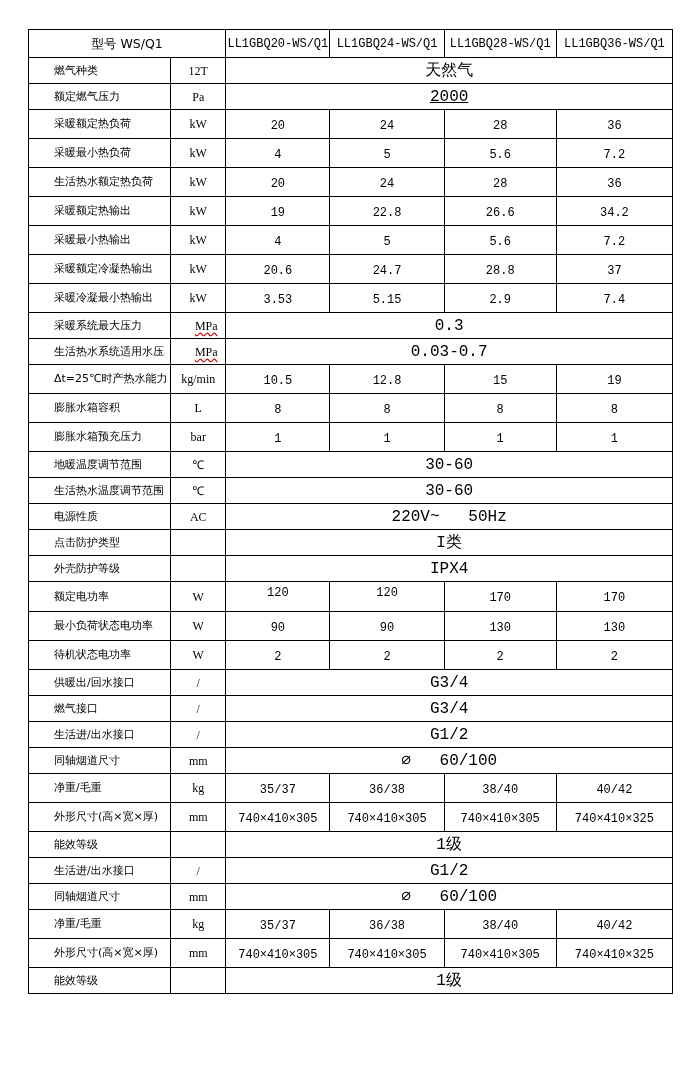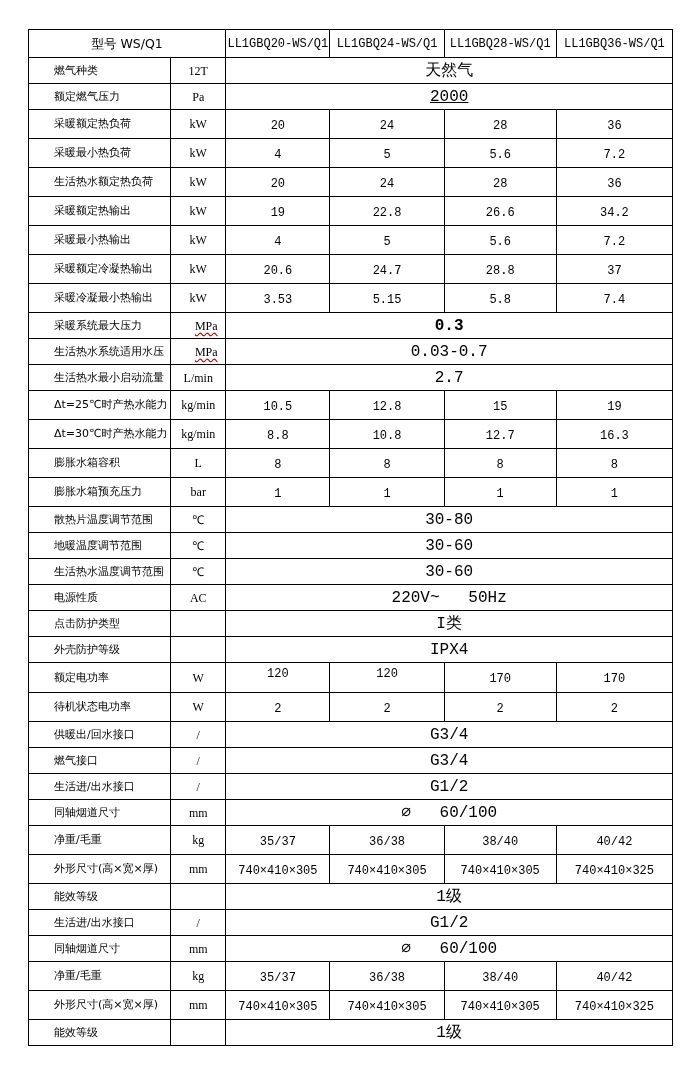--- a/index.html
+++ b/index.html
@@ -107,74 +107,56 @@
         <td class="val">20.6</td>
         <td class="val">24.7</td>
         <td class="val">28.8</td>
         <td class="val">37</td>
       </tr>
       <tr>
         <td class="label">采暖冷凝最小热输出</td>
         <td class="unit">kW</td>
         <td class="val">3.53</td>
         <td class="val">5.15</td>
-        <td class="val">5.8</td>
+        <td class="val">2.9</td>
         <td class="val">7.4</td>
       </tr>
       <tr>
         <td class="label">采暖系统最大压力</td>
         <td class="unit"><span class="wavy">MPa</span></td>
-        <td class="span" colspan="4" style="white-space: pre; font-weight: bold;">0.3</td>
+        <td class="span" colspan="4" style="white-space: pre;">0.3</td>
       </tr>
       <tr>
         <td class="label">生活热水系统适用水压</td>
         <td class="unit"><span class="wavy">MPa</span></td>
         <td class="span" colspan="4" style="white-space: pre;">0.03-0.7</td>
-      </tr>
-      <tr>
-        <td class="label">生活热水最小启动流量</td>
-        <td class="unit">L/min</td>
-        <td class="span" colspan="4" style="white-space: pre;">2.7</td>
       </tr>
       <tr>
         <td class="label">Δt=25℃时产热水能力</td>
         <td class="unit">kg/min</td>
         <td class="val">10.5</td>
         <td class="val">12.8</td>
         <td class="val">15</td>
         <td class="val">19</td>
       </tr>
       <tr>
-        <td class="label">Δt=30℃时产热水能力</td>
-        <td class="unit">kg/min</td>
-        <td class="val">8.8</td>
-        <td class="val">10.8</td>
-        <td class="val">12.7</td>
-        <td class="val">16.3</td>
-      </tr>
-      <tr>
         <td class="label">膨胀水箱容积</td>
         <td class="unit">L</td>
         <td class="val">8</td>
         <td class="val">8</td>
         <td class="val">8</td>
         <td class="val">8</td>
       </tr>
       <tr>
         <td class="label">膨胀水箱预充压力</td>
         <td class="unit">bar</td>
         <td class="val">1</td>
         <td class="val">1</td>
         <td class="val">1</td>
         <td class="val">1</td>
-      </tr>
-      <tr>
-        <td class="label">散热片温度调节范围</td>
-        <td class="unit">℃</td>
-        <td class="span" colspan="4" style="white-space: pre;">30-80</td>
       </tr>
       <tr>
         <td class="label">地暖温度调节范围</td>
         <td class="unit">℃</td>
         <td class="span" colspan="4" style="white-space: pre;">30-60</td>
       </tr>
       <tr>
         <td class="label">生活热水温度调节范围</td>
         <td class="unit">℃</td>
         <td class="span" colspan="4" style="white-space: pre;">30-60</td>
@@ -196,20 +178,28 @@
       </tr>
       <tr>
         <td class="label">额定电功率</td>
         <td class="unit">W</td>
         <td class="val valtop">120</td>
         <td class="val valtop">120</td>
         <td class="val">170</td>
         <td class="val">170</td>
       </tr>
       <tr>
+        <td class="label">最小负荷状态电功率</td>
+        <td class="unit">W</td>
+        <td class="val">90</td>
+        <td class="val">90</td>
+        <td class="val">130</td>
+        <td class="val">130</td>
+      </tr>
+      <tr>
         <td class="label">待机状态电功率</td>
         <td class="unit">W</td>
         <td class="val">2</td>
         <td class="val">2</td>
         <td class="val">2</td>
         <td class="val">2</td>
       </tr>
       <tr>
         <td class="label">供暖出/回水接口</td>
         <td class="unit">/</td>

